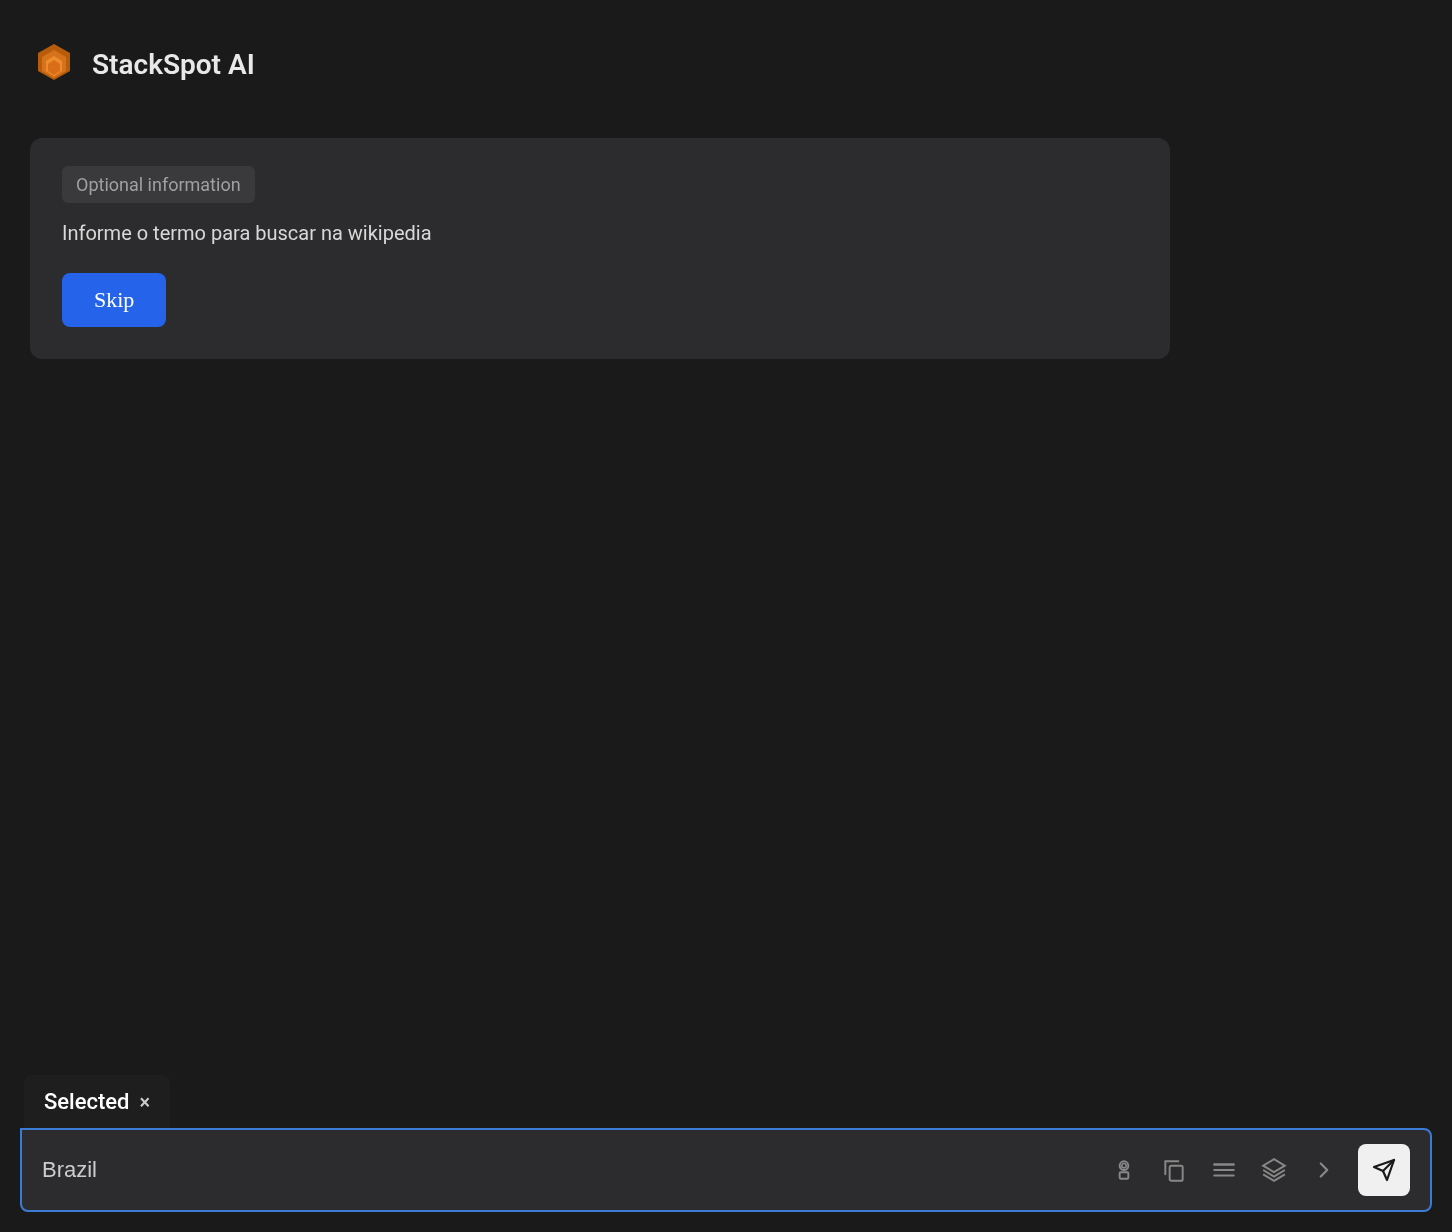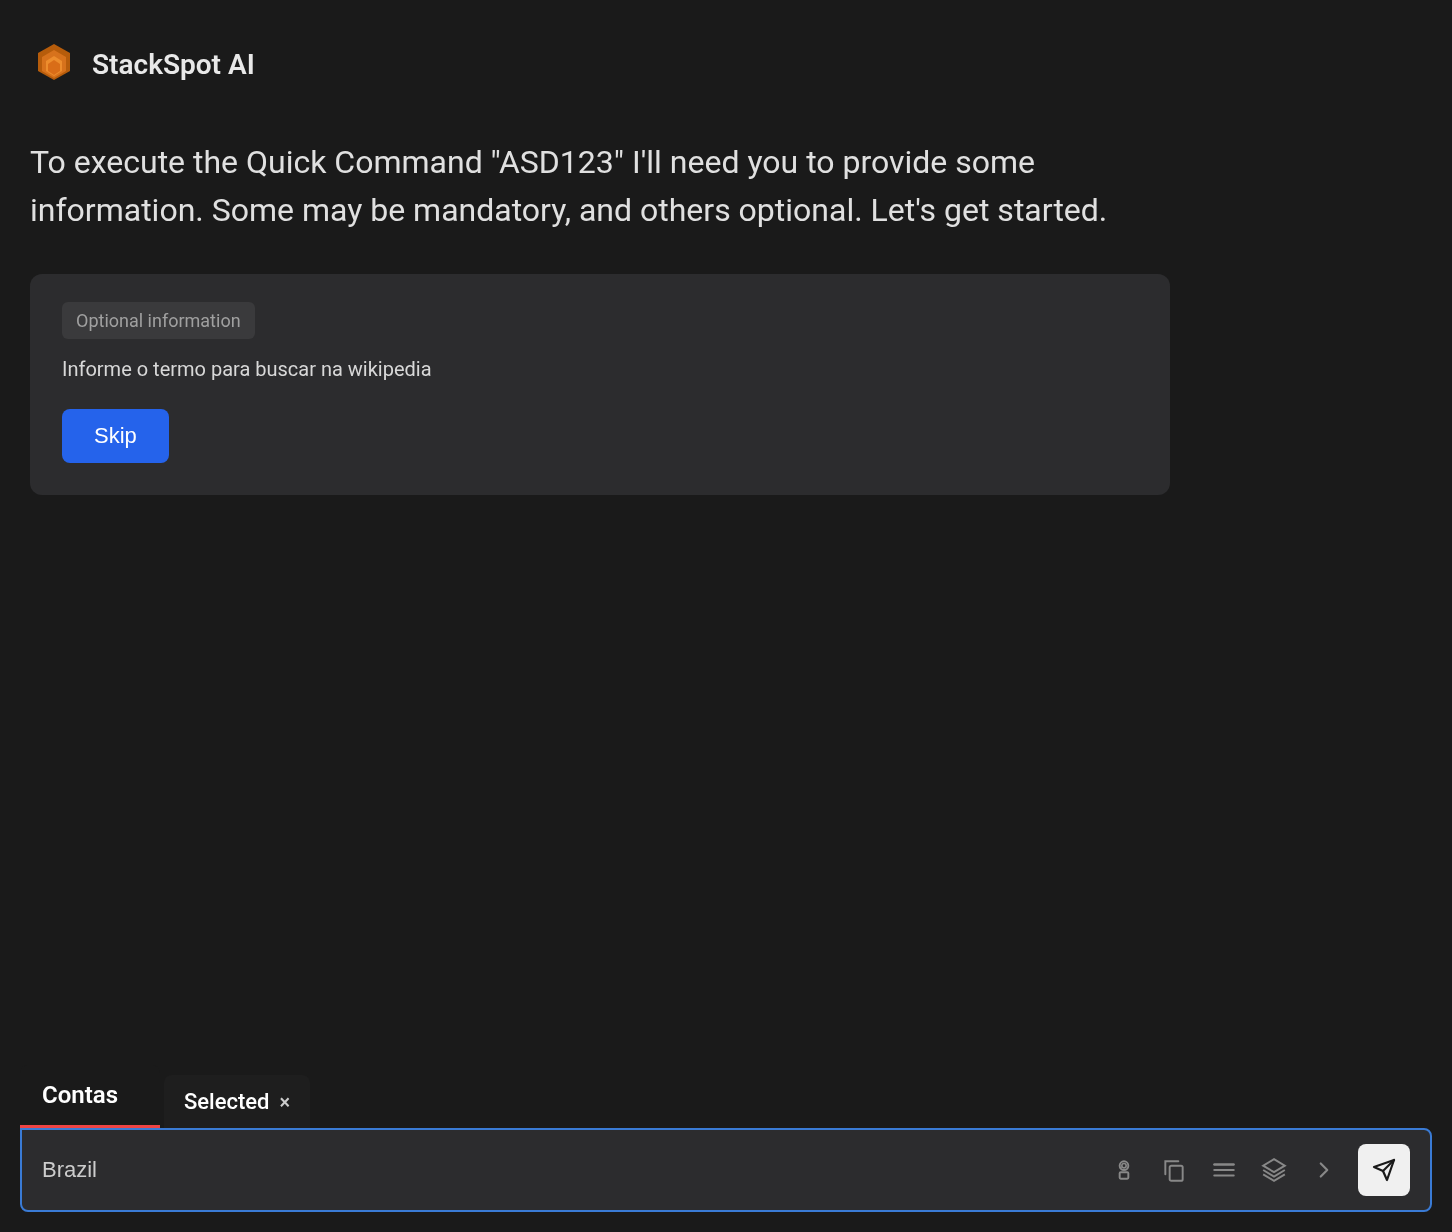--- a/index.html
+++ b/index.html
@@ -87,20 +87,21 @@
 
     .skip-button {
       background-color: #2563eb;
       color: #ffffff;
       border: none;
       border-radius: 8px;
       padding: 14px 32px;
       font-size: 22px;
       font-weight: 500;
       cursor: pointer;
+      font-family: Liberation Serif, serif;
     }
 
     
     .bottom-area {
       position: absolute;
       bottom: 0;
       left: 0;
       right: 0;
     }
 
@@ -217,32 +218,30 @@
     <svg class="logo-icon" viewBox="0 0 48 48" fill="none" xmlns="http://www.w3.org/2000/svg">
 
       <polygon points="24,4 40,13 40,31 24,40 8,31 8,13" fill="#c8640a" opacity="0.9"></polygon>
       <polygon points="24,10 36,17 36,31 24,38 12,31 12,17" fill="#e07820" opacity="0.8"></polygon>
       <polygon points="24,16 32,21 32,31 24,36 16,31 16,21" fill="#f09030" opacity="0.9"></polygon>
       <polygon points="24,20 30,24 30,31 24,35 18,31 18,24" fill="#d06010" opacity="0.7"></polygon>
     </svg>
     <span class="header-title">StackSpot AI</span>
   </div>
 
-  <p class="main-message">To execute the Quick Command "ASD123" I'll need you to provide some information. Some may be mandatory, and others optional. Let's get started.</p>
 
   <div class="info-card">
     <span class="optional-badge">Optional information</span>
     <p class="info-card-text">Informe o termo para buscar na wikipedia</p>
     <button class="skip-button">Skip</button>
   </div>
 
   <div class="bottom-area">
 
     <div class="tooltip-container">
-      <div class="contas-tooltip">Contas</div>
       <div class="selected-tag">
         <span>Selected</span>
         <span class="selected-x">×</span>
       </div>
     </div>
 
     <div class="input-bar">
       <input class="input-text" type="text" value="Brazil" style="">
 
       <div class="toolbar-icons">

